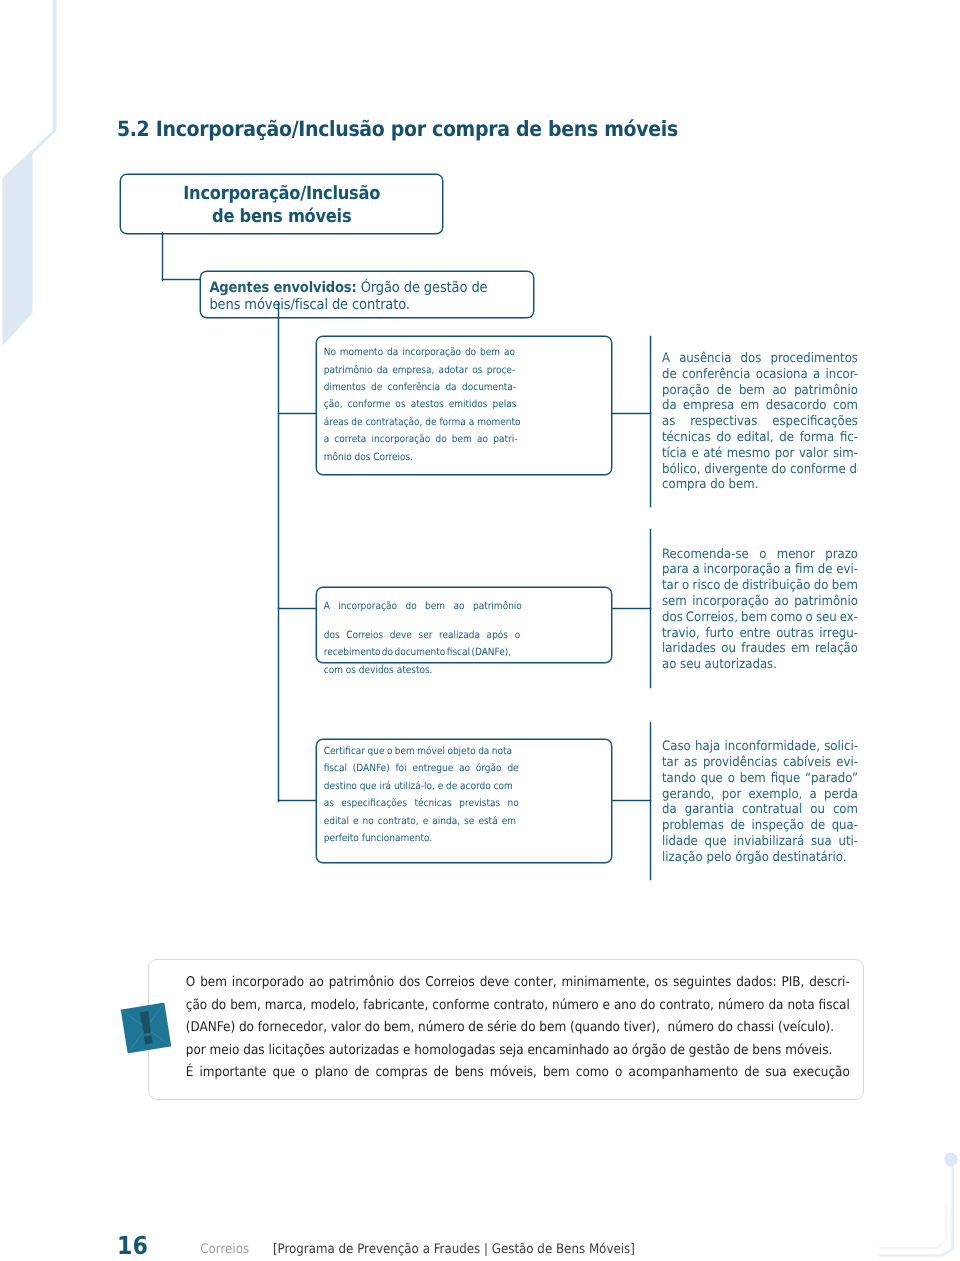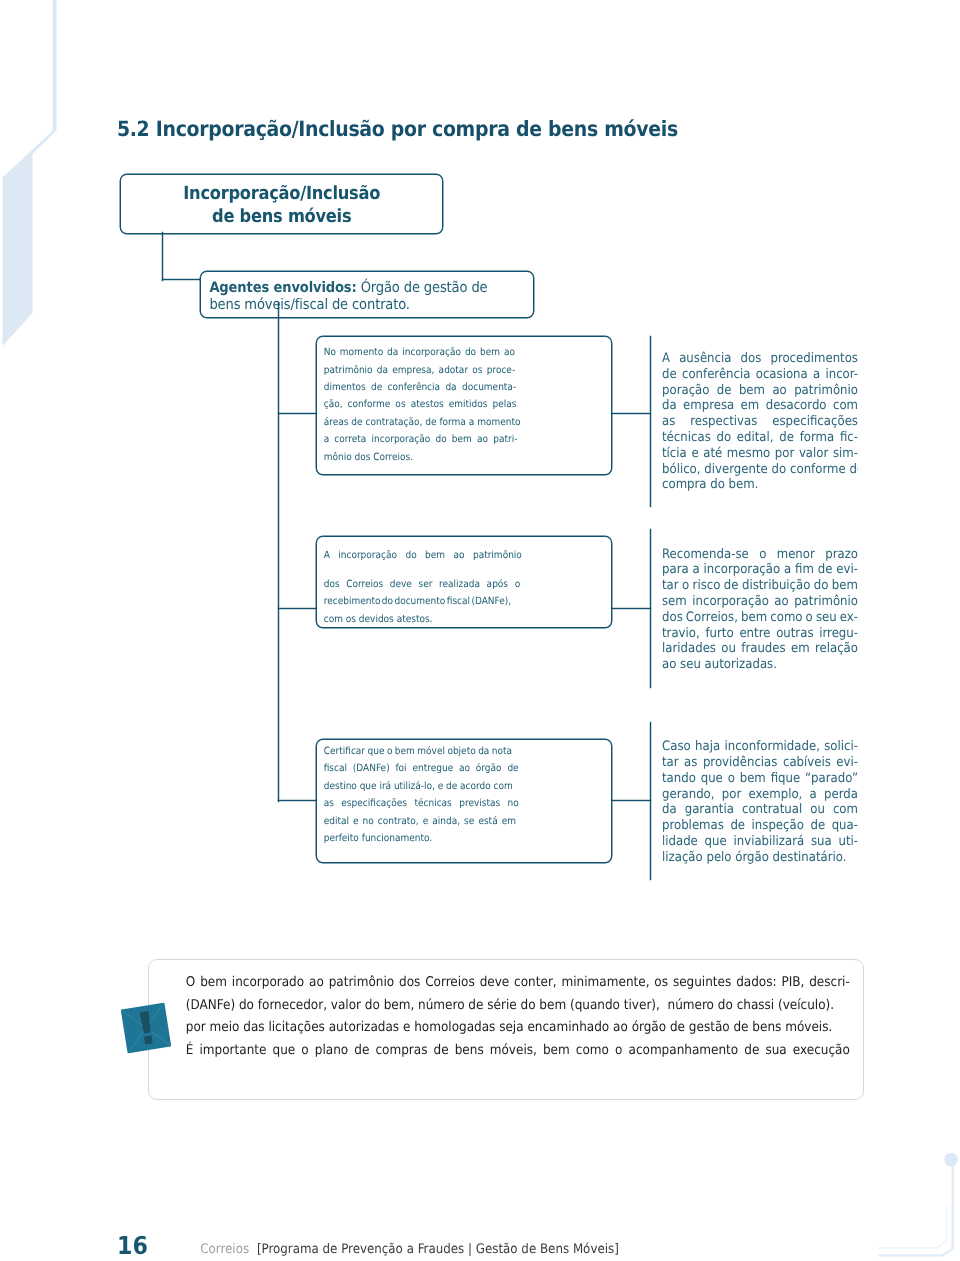--- a/index.html
+++ b/index.html
@@ -49,21 +49,21 @@
     box-sizing:border-box;border:1px solid #D7D7D7;border-radius:9px;background:#fff;}
   .ntext{position:absolute;left:185.8px;top:972px;width:664px;
     color:#1D1D1B;font-size:13.4px;line-height:22.6px;}
   .warn-icon{position:absolute;left:108.2px;top:990.3px;}
 
   
   .pagenum{position:absolute;left:117.1px;top:1234.3px;font-size:24.6px;font-weight:bold;
     color:#17566E;line-height:24.6px;}
   .footline{position:absolute;left:200.3px;top:1241.9px;font-size:13.2px;line-height:16px;white-space:nowrap;}
   .footline .brand{color:#9D9FA2;}
-  .footline .doc{color:#3C3C3B;margin-left:4px;}
+  .footline .doc{color:#3C3C3B;margin-left:20px;}
 </style>
 </head>
 <body>
 
 <div class="page">
 
   <svg class="deco-left" width="130" height="360" viewBox="0 0 130 360">
     <path d="M52.5 0 L56.5 0 L56.5 130.5 L32.5 154 L32.5 313 L2.5 346 L2.5 177.5 L52.5 131 Z" fill="#DCE8F4"></path>
   </svg>
 
@@ -97,21 +97,21 @@
         <div class="jl" style="word-spacing: 1.375px;"><span>patrimônio da empresa, adotar os proce-</span></div>
         <div class="jl" style="word-spacing: 2.48047px;"><span>dimentos de conferência da documenta-</span></div>
         <div class="jl" style="word-spacing: 2.25625px;"><span>ção, conforme os atestos emitidos pelas</span></div>
         <div class="jl" style="word-spacing: 0.0807292px;"><span>áreas de contratação, de forma a momento</span></div>
         <div class="jl" style="word-spacing: 2.30729px;"><span>a correta incorporação do bem ao patri-</span></div>
         <div class="jl last"><span>mônio dos Correios.</span></div>
       </div>
   </div>
 
   <div class="ln lnh" style="left:277.5px;top:608px;width:38px;"></div>
-  <div class="fbox bigbox" style="top:536px;height:92px;padding-top:9.5px;">
+  <div class="fbox bigbox" style="top:587px;height:76px;padding-top:9.5px;">
     <div class="jcol" style="width: 278px;">
         <div class="jl" style="word-spacing: 5.5625px;"><span>A incorporação do bem ao patrimônio</span></div>
         <div class="jl" style="word-spacing: 3.74219px; margin-top: 12px;"><span>dos Correios deve ser realizada após o</span></div>
         <div class="jl" style="word-spacing: -1.46875px;"><span>recebimento do documento fiscal (DANFe),</span></div>
         <div class="jl last"><span>com os devidos atestos.</span></div>
       </div>
   </div>
 
   <div class="ln lnh" style="left:277.5px;top:800px;width:38px;"></div>
   <div class="fbox bigbox" style="top:738.7px;height:124.5px;padding-top:3px;">
@@ -179,20 +179,21 @@
         <path d="M17.4 17.4 L38 38 L58.6 17.4"></path>
         <path d="M17.4 58.6 L38 38 L58.6 58.6"></path>
       </g>
       <path d="M34.1 21.6 h9.0 l-1.1 21.5 h-6.9 Z" fill="#1A5062"></path>
       <rect x="34.6" y="46.3" width="7.6" height="7.8" fill="#1A5062"></rect>
     </g>
   </svg>
   <div class="ntext">
     <div class="jcol" style="width: 664px;">
         <div class="jl" style="word-spacing: 1.05357px;"><span>O bem incorporado ao patrimônio dos Correios deve conter, minimamente, os seguintes dados: PIB, descri-</span></div>
+        <div class="jl" style="word-spacing: 0.182617px;"><span>ção do bem, marca, modelo, fabricante, conforme contrato, número e ano do contrato, número da nota fiscal</span></div>
         <div class="jl last"><span>(DANFe) do fornecedor, valor do bem, número de série do bem (quando tiver),  número do chassi (veículo).</span></div>
       </div>
     <div class="jcol" style="width: 664px;">
         <div class="jl last"><span>por meio das licitações autorizadas e homologadas seja encaminhado ao órgão de gestão de bens móveis.</span></div>
         <div class="jl" style="word-spacing: 2.27246px;"><span>É importante que o plano de compras de bens móveis, bem como o acompanhamento de sua execução</span></div>
       </div>
   </div>
 
   <div class="pagenum">16</div>
   <div class="footline">

